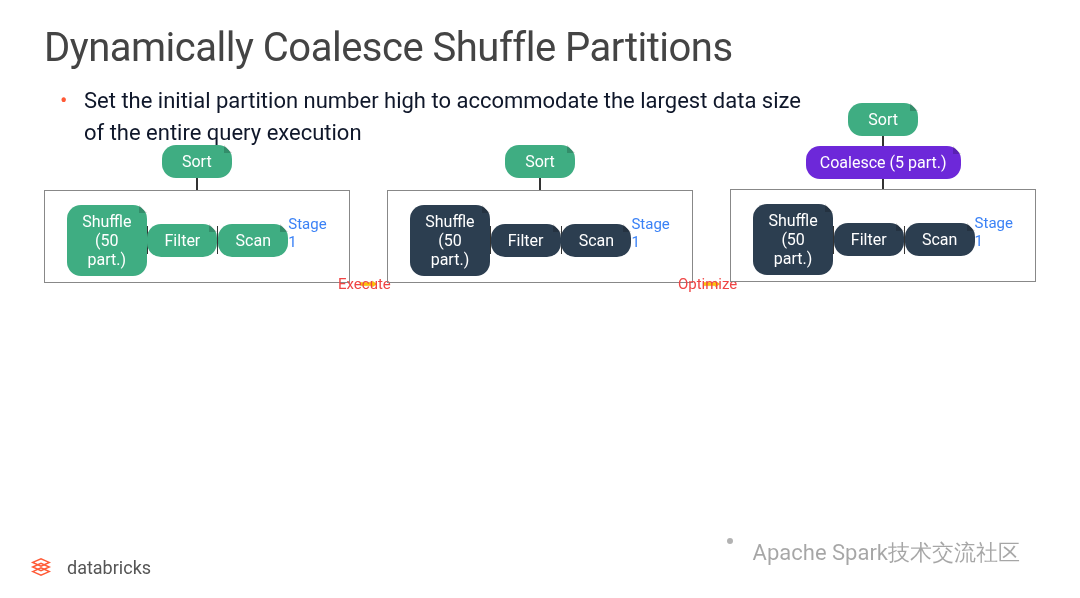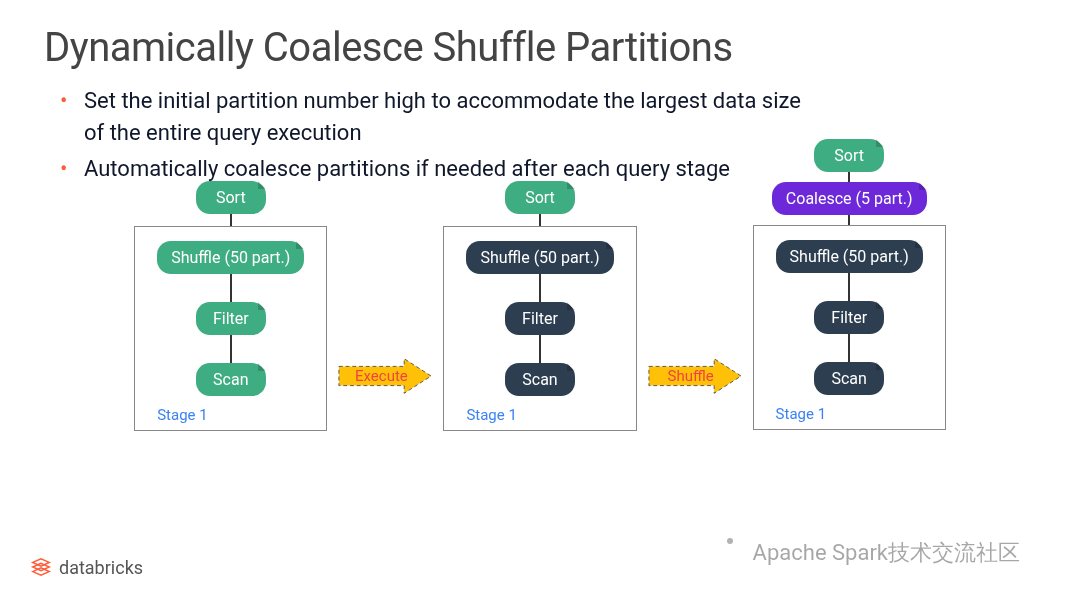--- a/index.html
+++ b/index.html
@@ -11,42 +11,41 @@
   .bullets li::before { content: "•"; position: absolute; left: 4px; top: 0; color: #ff5a36; font-size: 22px; }
   .diagram-row { display: flex; align-items: center; justify-content: center; gap: 8px; margin-top: -10px; }
   .plan { display: flex; flex-direction: column; align-items: center; }
   .node { padding: 7px 14px; font-size: 16px; color: #fff; position: relative; min-width: 70px; text-align: center; border-radius: 14px; }
   .node.green { background: #3fad82; }
   .node.dark  { background: #2c3e50; }
   .node.orange{ background: #6d28d9; }
   .node::after {  content: ""; position: absolute; right: 0; top: 0; width: 0; height: 0; border-left: 8px solid rgba(0,0,0,0.18); border-top: 8px solid #fff; }
   .connector { width: 2px; height: 12px; background: #333; }
   .connector.short { height: 10px; }
-  .stage-box { border: 1px solid #888; padding: 14px 22px 6px 22px; display: flex; flex-direction: column; align-items: center; position: relative; }
+  .stage-box { border: 1px solid #888; padding: 14px 22px 6px 22px; display: flex; flex-direction: row; align-items: center; position: relative; }
   .stage-label { align-self: flex-start; font-size: 15px; color: #3b82f6; margin-top: 10px; }
   .arrow { position: relative; width: 96px; height: 40px; margin: 0 2px; align-self: center; transform: translateY(70px); }
   .arrow svg { width: 100%; height: 100%; display: block; }
   .arrow-label { position: absolute; inset: 0; display: flex; align-items: center; justify-content: center; font-size: 15px; color: #ef4444; padding-right: 8px; }
-  .footer-logo { position: absolute; left: 30px; bottom: 20px; display: flex; align-items: center; gap: 7px; color: #555; font-size: 18px; }
+  .footer-logo { position: absolute; left: 30px; bottom: 20px; display: flex; align-items: center; gap: 15px; color: #555; font-size: 18px; }
   .footer-logo svg { width: 22px; height: 22px; }
   .watermark { position: absolute; right: 60px; bottom: 30px; font-size: 22px; color: rgba(0,0,0,0.35); font-weight: 400; display: flex; align-items: flex-start; gap: 20px; }
   .watermark .dot { width: 6px; height: 6px; border-radius: 50%; background: rgba(0,0,0,0.3); }
   
   .plan.tall { margin-top: -42px; }
 </style>
 </head>
 <body>
 
 <div class="slide">
 
   <h1 class="title">Dynamically Coalesce Shuffle Partitions</h1>
 
   <ul class="bullets">
     <li>Set the initial partition number high to accommodate the largest data size of the entire query execution</li>
-    <li>Automatically coalesce partitions if needed after each query stage</li>
   </ul>
 
   <div class="diagram-row">
 
     <div class="plan">
       <div class="node green">Sort</div>
       <div class="connector"></div>
       <div class="stage-box">
         <div class="node green">Shuffle (50 part.)</div>
         <div class="connector" style="height:28px"></div>
@@ -74,21 +73,21 @@
         <div class="connector" style="height:28px"></div>
         <div class="node dark">Scan</div>
         <div class="stage-label">Stage 1</div>
       </div>
     </div>
 
     <div class="arrow">
       <svg viewBox="0 0 100 40">
         <path d="M2 10 L70 10 L70 2 L98 20 L70 38 L70 30 L2 30 Z" fill="#ffc107" stroke="#555" stroke-width="1" stroke-dasharray="4 3"></path>
       </svg>
-      <div class="arrow-label">Shuffle</div>
+      <div class="arrow-label">Optimize</div>
     </div>
 
     <div class="plan tall">
       <div class="node green">Sort</div>
       <div class="connector short"></div>
       <div class="node orange">Coalesce (5 part.)</div>
       <div class="connector short"></div>
       <div class="stage-box">
         <div class="node dark">Shuffle (50 part.)</div>
         <div class="connector" style="height:28px"></div>

